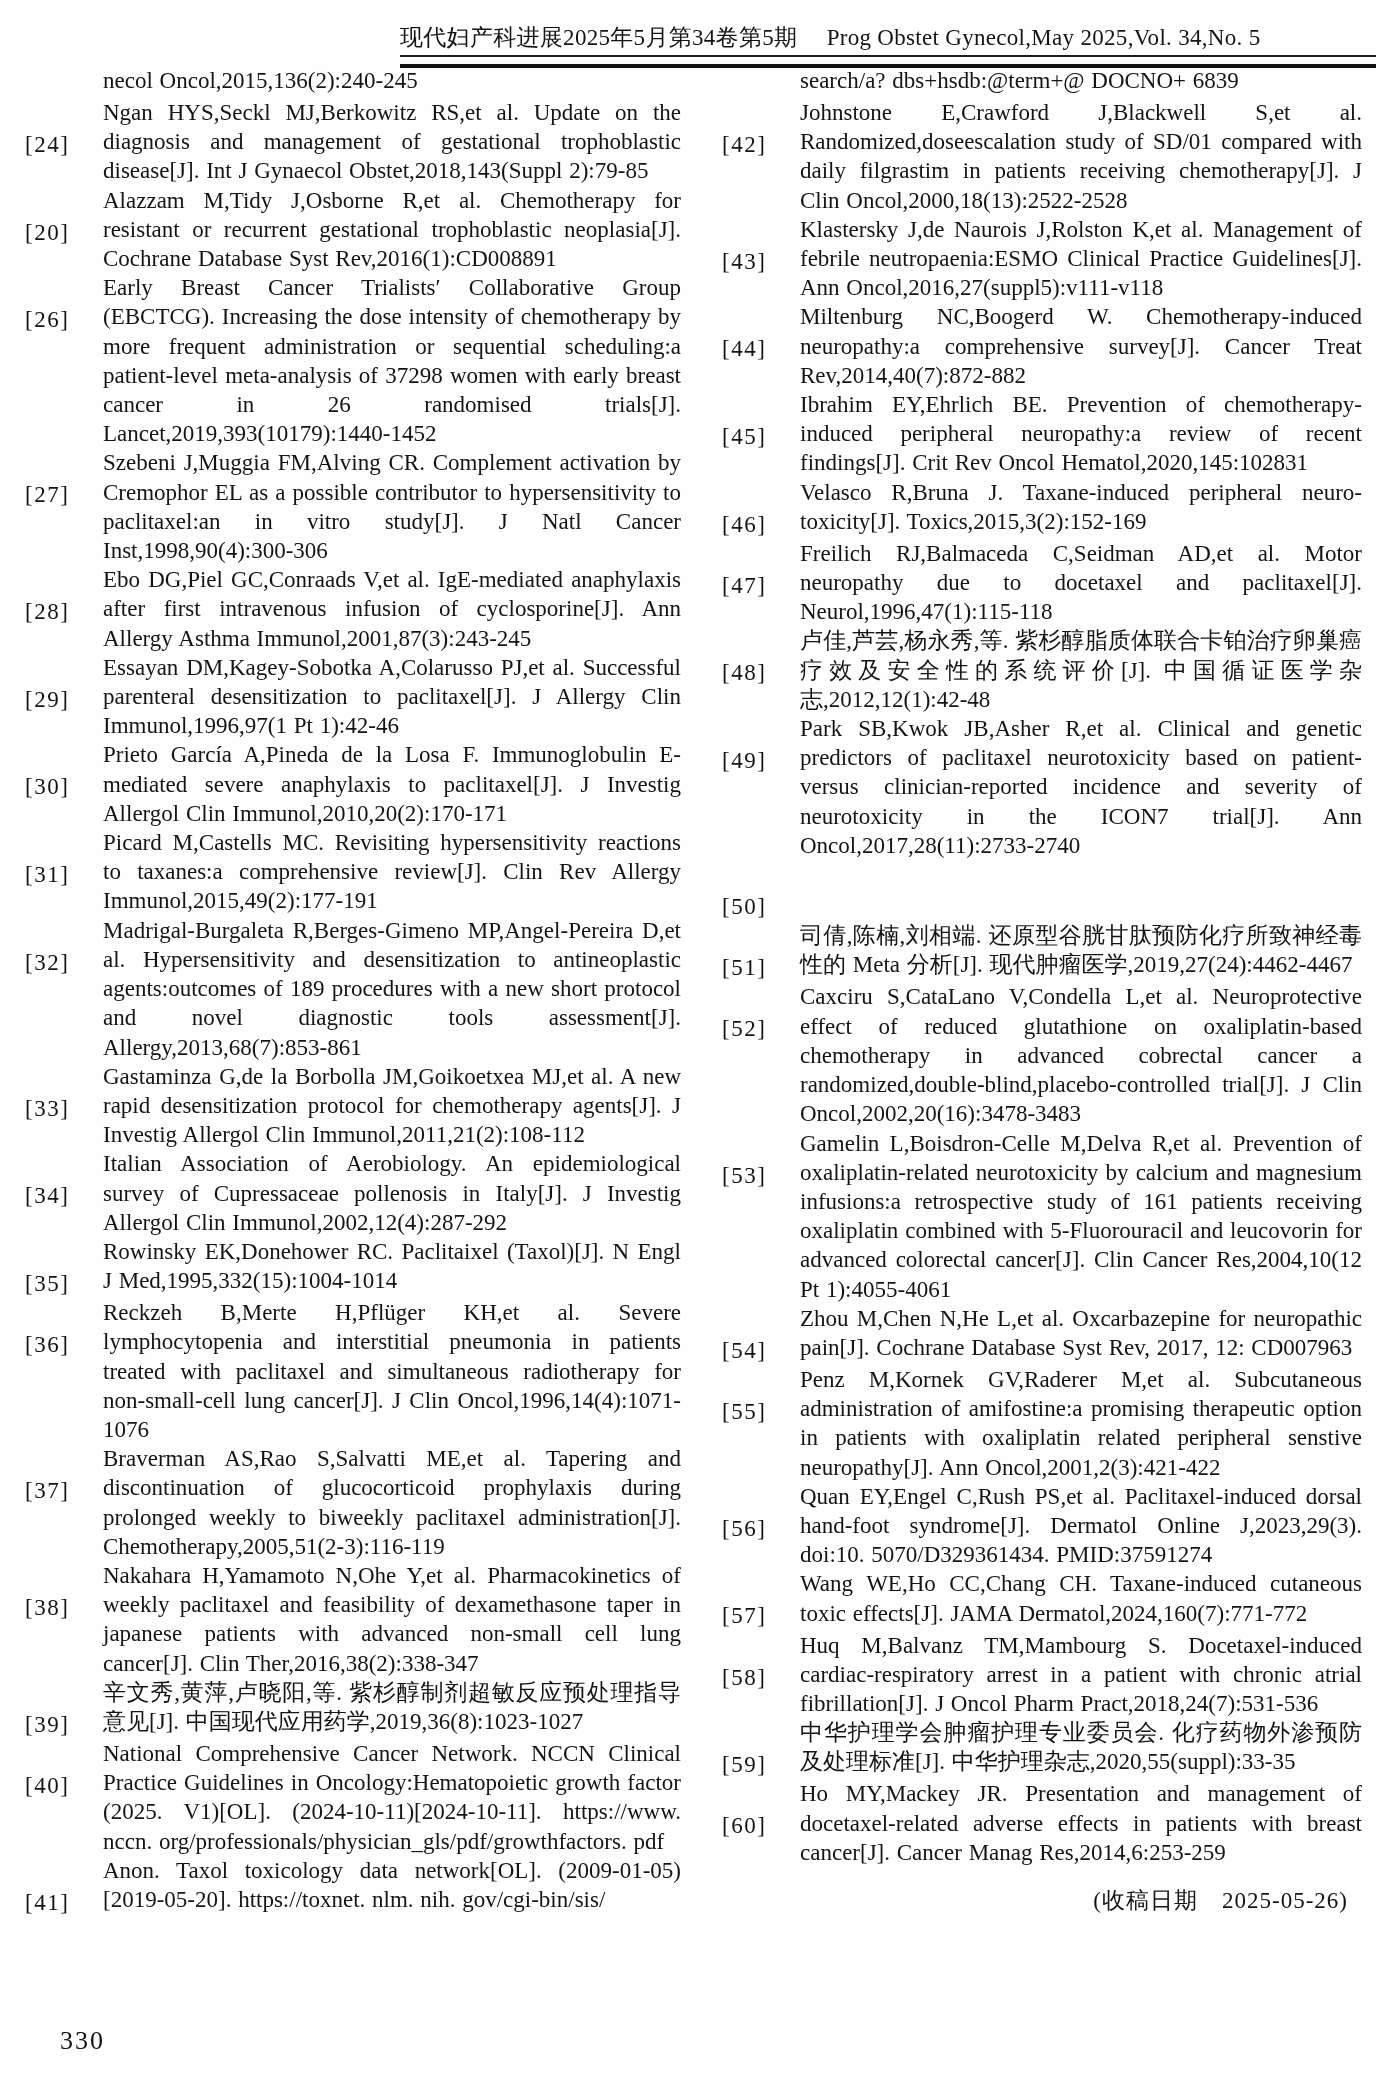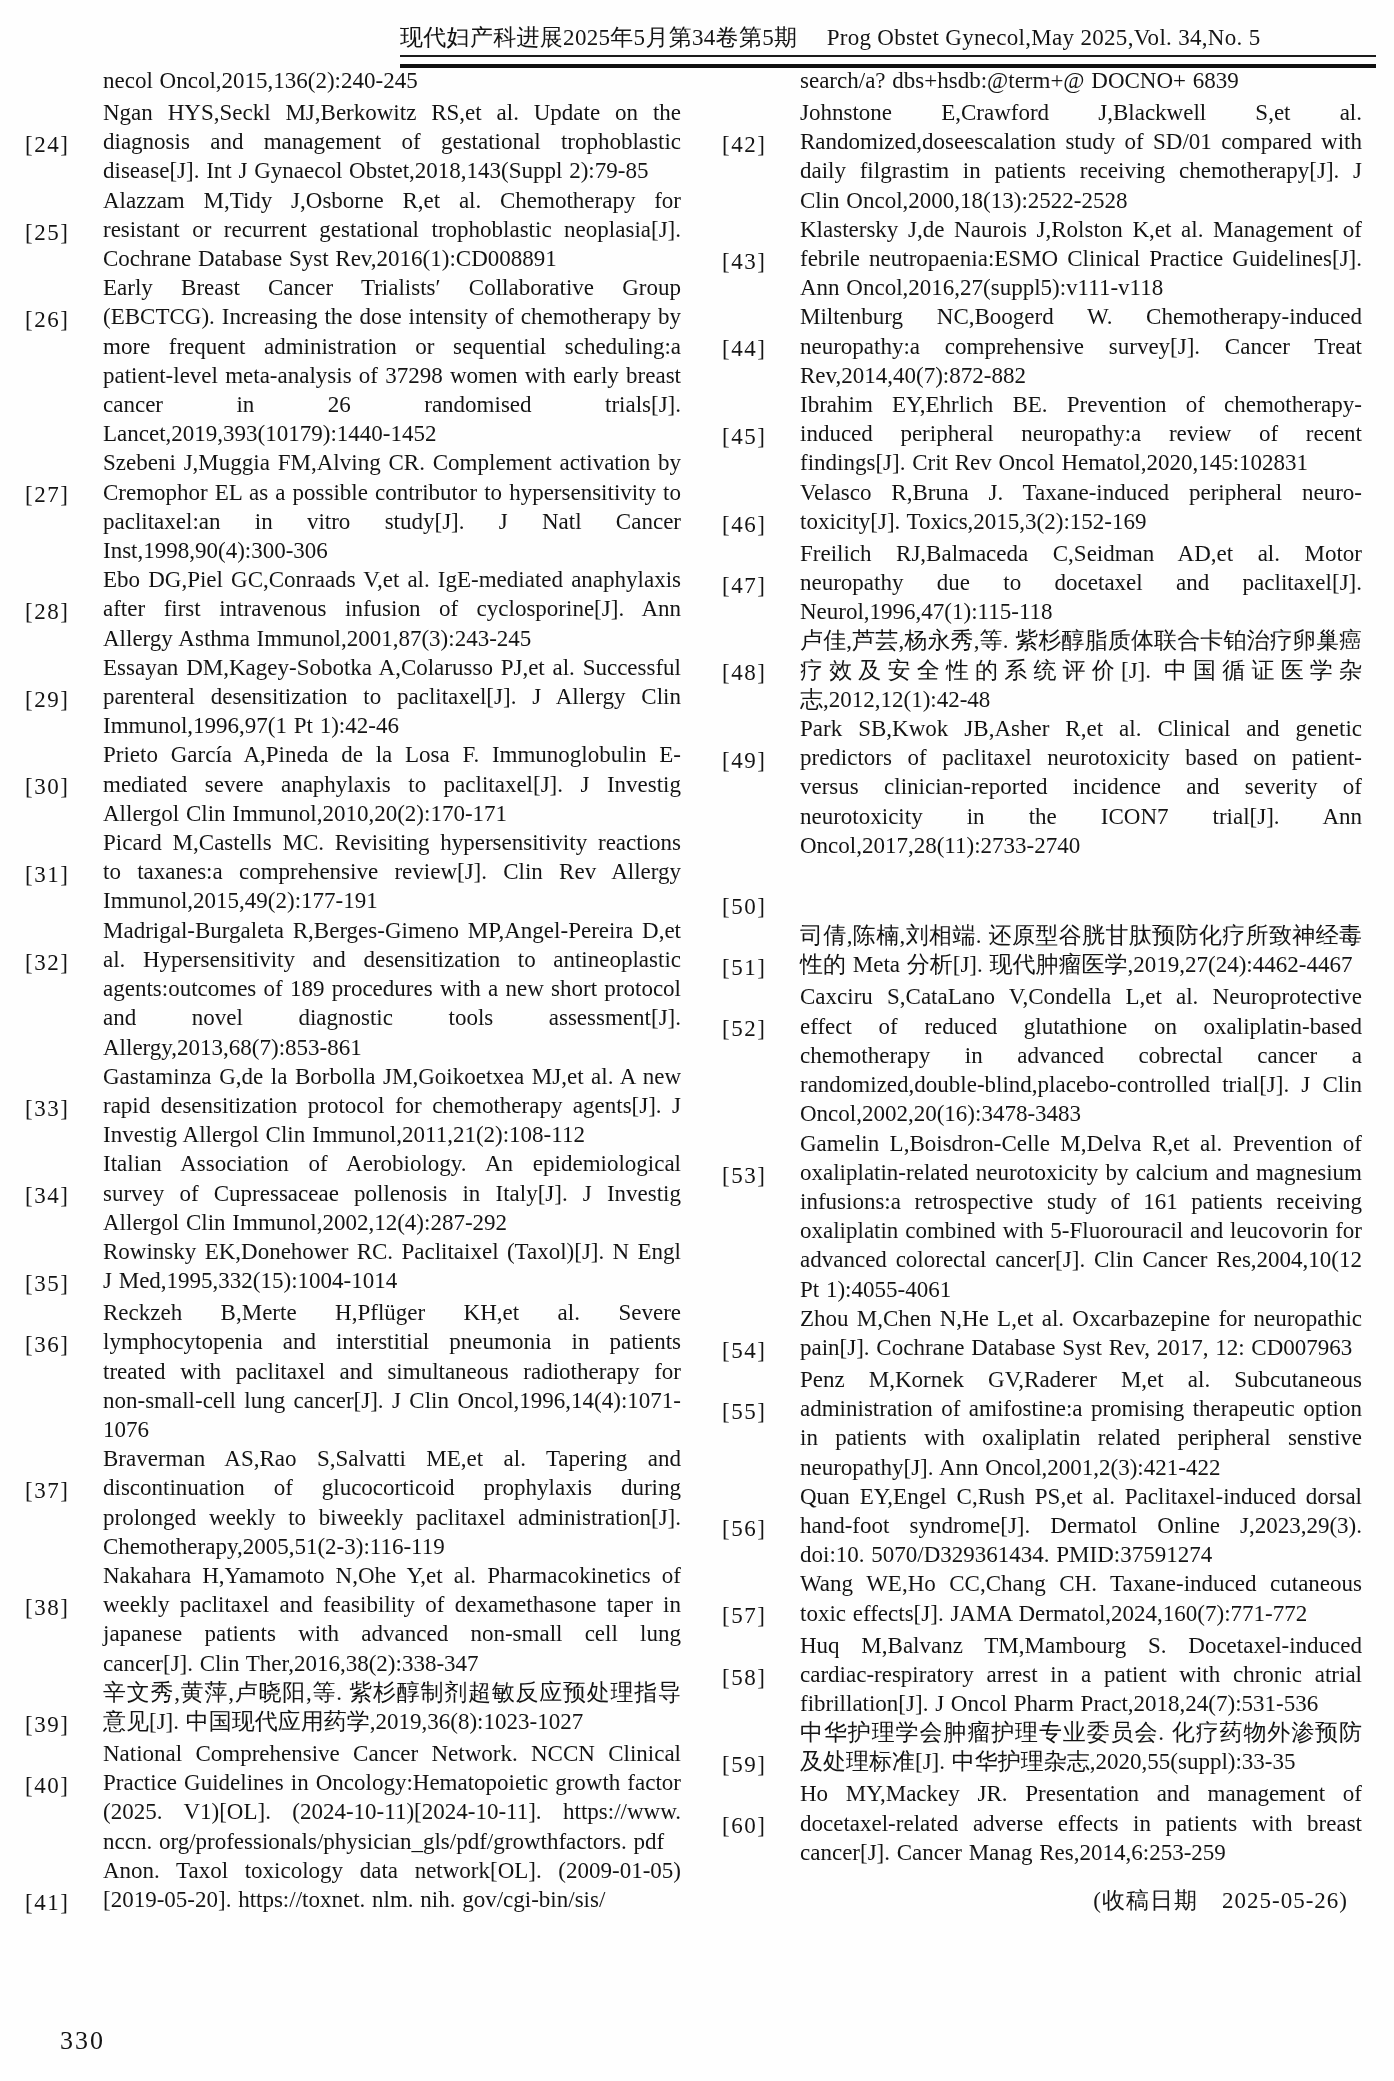--- a/index.html
+++ b/index.html
@@ -78,21 +78,21 @@
         <span class="ref-num"></span>
         <span class="ref-text">necol Oncol,2015,136(2):240-245</span>
       </div>
 
       <div class="ref">
         <span class="ref-num">[24]</span>
         <span class="ref-text">Ngan HYS,Seckl MJ,Berkowitz RS,et al. Update on the diagnosis and management of gestational trophoblastic disease[J]. Int J Gynaecol Obstet,2018,143(Suppl 2):79-85</span>
       </div>
 
       <div class="ref">
-        <span class="ref-num">[25]</span>
+        <span class="ref-num">[20]</span>
         <span class="ref-text">Alazzam M,Tidy J,Osborne R,et al. Chemotherapy for resistant or recurrent gestational trophoblastic neoplasia[J]. Cochrane Database Syst Rev,2016(1):CD008891</span>
       </div>
 
       <div class="ref">
         <span class="ref-num">[26]</span>
         <span class="ref-text">Early Breast Cancer Trialists′ Collaborative Group (EBCTCG). Increasing the dose intensity of chemotherapy by more frequent administration or sequential scheduling:a patient-level meta-analysis of 37298 women with early breast cancer in 26 randomised trials[J]. Lancet,2019,393(10179):1440-1452</span>
       </div>
 
       <div class="ref">
         <span class="ref-num">[27]</span>

